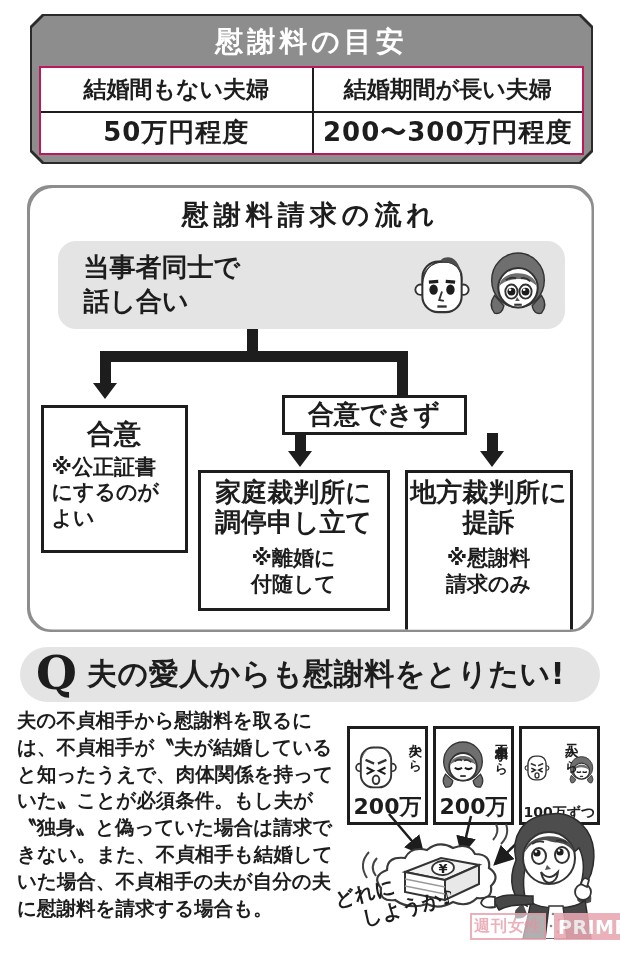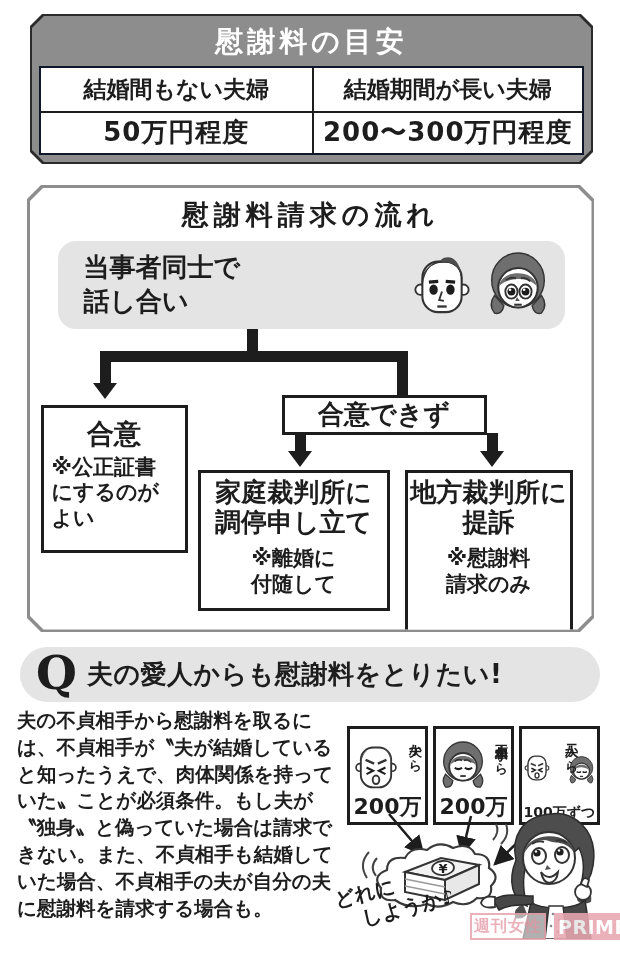--- a/index.html
+++ b/index.html
@@ -2,30 +2,30 @@
 <html><head>
 <meta charset="utf-8">
 <style>
   html,body{margin:0;padding:0;background:#fff;}
   .page{position:relative;width:620px;height:959px;background:#fff;overflow:hidden;
         font-family:"DejaVu Sans","Liberation Sans",sans-serif;color:#1d1d1d;padding-left:20px;}
   .pre{white-space:pre-line;}
   .octa12{clip-path:polygon(12px 0,calc(100% - 12px) 0,100% 12px,100% calc(100% - 12px),
           calc(100% - 12px) 100%,12px 100%,0 calc(100% - 12px),0 12px);}
   .octa14{clip-path:polygon(14px 0,calc(100% - 14px) 0,100% 14px,100% calc(100% - 14px),
-          calc(100% - 14px) 100%,14px 100%,0 calc(100% - 14px),0 14px);}
+          calc(100% - 14px) 100%,14px 100%,0 calc(100% - 14px),0 14px);border-radius:23px;}
 
   
   .tbl-outer{position:absolute;left:30px;top:14px;width:563px;height:150px;background:#2b2b2b;}
   .tbl-gray{position:absolute;inset:2px;background:#8d8d8d;}
   .tbl-title{height:50px;line-height:52px;text-align:center;color:#fff;
              font-family:"DejaVu Serif","Liberation Serif",serif;font-weight:700;
              font-size:28px;letter-spacing:4px;}
   .tbl-grid{position:absolute;left:7px;right:7px;top:50px;bottom:7px;background:#fff;
-            border:2px solid #0f172a;display:grid;grid-template-columns:1fr 1fr;grid-template-rows:1fr 1fr;}
+            border:2px solid #be185d;display:grid;grid-template-columns:1fr 1fr;grid-template-rows:1fr 1fr;}
   .tbl-cell{display:flex;align-items:center;justify-content:center;}
   .tbl-cell.h{font-weight:700;font-size:23px;}
   .tbl-cell.v{font-weight:600;font-size:26px;letter-spacing:1px;}
   .tbl-cell.bl{border-left:2px solid #1d1d1d;}
   .tbl-cell.bt{border-top:2px solid #1d1d1d;}
 
   
   .flow-outer{position:absolute;left:27px;top:185px;width:567px;height:447px;background:#8d8d8d;}
   .flow-inner{position:absolute;inset:2.5px;background:#fff;}
   .flow-title{margin-top:9px;text-align:center;font-family:"DejaVu Serif","Liberation Serif",serif;
@@ -40,36 +40,36 @@
   .c-stem{left:217px;top:141px;width:11px;height:28px;}
   .c-bar{left:70px;top:163px;width:308px;height:11px;}
   .c-left{left:70px;top:163px;width:11px;height:33px;}
   .c-larr{left:63px;top:195px;}
   .c-right{left:367px;top:163px;width:11px;height:46px;}
   .c-d1{left:265px;top:245px;width:11px;height:19px;}
   .c-d1arr{left:258px;top:263px;}
   .c-d2{left:457px;top:245px;width:11px;height:19px;}
   .c-d2arr{left:450px;top:263px;}
   .fbox{position:absolute;background:#fff;border:3px solid #1d1d1d;box-sizing:border-box;}
-  .box-disagree{left:252px;top:207px;width:205px;height:40px;display:flex;align-items:center;
+  .box-disagree{left:252px;top:207px;width:185px;height:40px;display:flex;align-items:center;
                 justify-content:center;font-size:26px;font-weight:700;}
   .box-agree{left:11px;top:217px;width:147px;height:148px;}
   .agree-title{text-align:center;font-size:27px;font-weight:700;margin-top:8px;}
   .agree-note{font-size:21px;font-weight:700;line-height:1.22;margin:3px 8px 0 8px;}
   .box-family{left:168px;top:282px;width:192px;height:141px;}
   .box-district{left:375px;top:282px;width:168px;height:177px;}
   .court-title{text-align:center;font-size:26px;font-weight:700;line-height:1.18;margin-top:4px;}
   .court-note{text-align:center;font-size:21px;font-weight:700;line-height:1.25;margin-top:7px;}
 
   
   .q-pill{position:absolute;left:20px;top:647px;width:580px;height:55px;border-radius:28px;
           background:#e4e4e4;display:flex;align-items:center;}
   .q-mark{font-family:"DejaVu Serif","Liberation Serif",serif;font-weight:900;font-size:47px;
           line-height:1;margin:0 10px 5px 16px;}
-  .q-text{font-size:26px;font-weight:700;letter-spacing:0.5px;}
+  .q-text{font-size:30px;font-weight:700;letter-spacing:0.5px;}
   .answer{position:absolute;left:17px;top:708px;width:334px;font-size:19.5px;font-weight:600;
           line-height:26.8px;}
 
   
   .options{position:absolute;left:347px;top:726px;display:flex;gap:5px;}
   .opt-box{position:relative;width:81px;height:99px;border:3px solid #1d1d1d;background:#fff;box-sizing:border-box;}
   .opt-label{position:absolute;top:5px;right:3px;writing-mode:vertical-rl;font-size:13px;
              font-weight:700;line-height:1.15;letter-spacing:1px;max-height:62px;}
   .opt-label.center{right:auto;left:55%;}
   .opt-face{position:absolute;left:4px;top:10px;}

